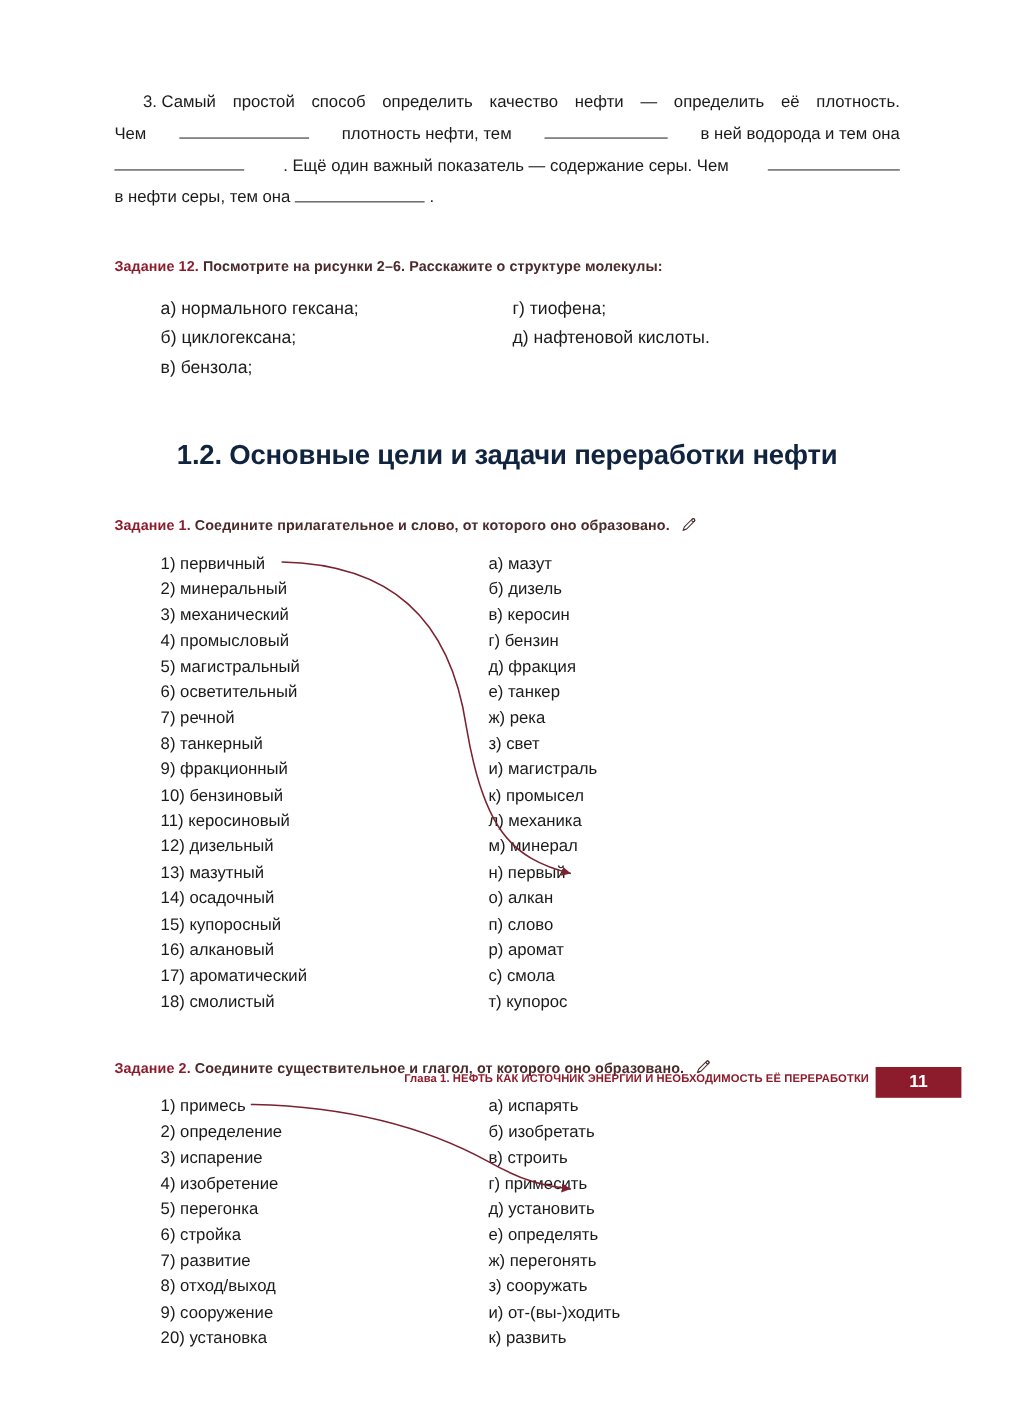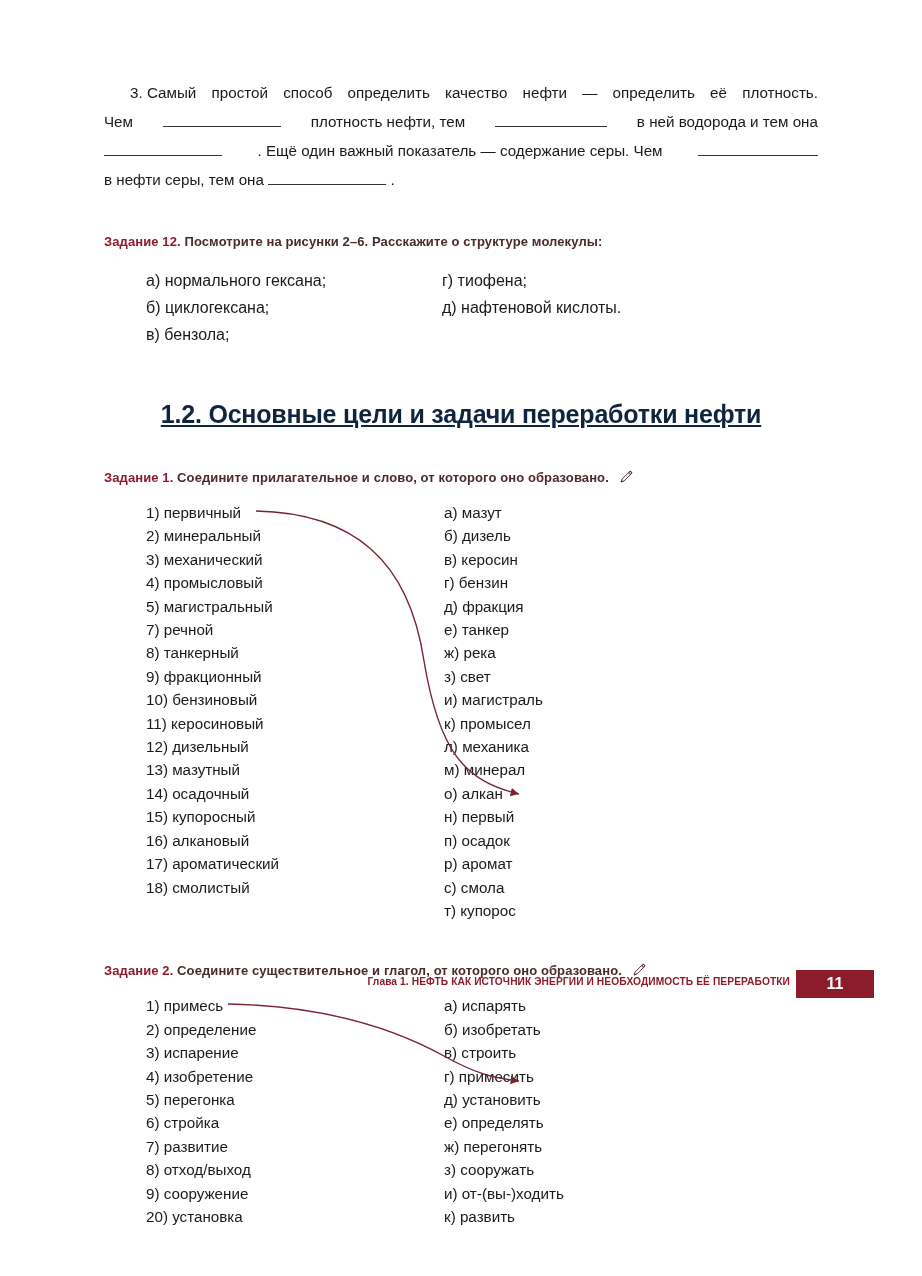--- a/index.html
+++ b/index.html
@@ -63,32 +63,31 @@
   .task-head .txt { color: #4a2a2a; }
 
   
   .two-col {
     display: flex;
     margin-top: 18px;
     font-size: 16px;
     line-height: 27px;
   }
   .col-left { width: 338px; padding-left: 42px; box-sizing: border-box; }
-  .col-right { width: 340px; box-sizing: border-box; }
+  .col-right { width: 340px; box-sizing: border-box; margin-left: 24px; }
 
   
   .section-title {
     text-align: center;
     font-size: 25px;
     font-weight: bold;
     color: #10243f;
     margin-top: 52px;
     margin-bottom: 5px;
     letter-spacing: -0.2px;
-    text-decoration: underline;
   }
 
   
   .match-wrap {
     position: relative;
     margin-top: 14px;
   }
   .match-cols {
     display: flex;
     font-size: 15.2px;
@@ -218,20 +217,21 @@
   </div>
 
   <div class="match-wrap">
     <div class="match-cols">
       <div class="match-left">
         <div>1) первичный</div>
         <div>2) минеральный</div>
         <div>3) механический</div>
         <div>4) промысловый</div>
         <div>5) магистральный</div>
+        <div>6) осветительный</div>
         <div>7) речной</div>
         <div>8) танкерный</div>
         <div>9) фракционный</div>
         <div>10) бензиновый</div>
         <div>11) керосиновый</div>
         <div>12) дизельный</div>
         <div>13) мазутный</div>
         <div>14) осадочный</div>
         <div>15) купоросный</div>
         <div>16) алкановый</div>
@@ -244,23 +244,23 @@
         <div>в) керосин</div>
         <div>г) бензин</div>
         <div>д) фракция</div>
         <div>е) танкер</div>
         <div>ж) река</div>
         <div>з) свет</div>
         <div>и) магистраль</div>
         <div>к) промысел</div>
         <div>л) механика</div>
         <div>м) минерал</div>
+        <div>н) первый</div>
         <div>о) алкан</div>
-        <div>н) первый</div>
-        <div>п) осадок</div>
+        <div>п) слово</div>
         <div>р) аромат</div>
         <div>с) смола</div>
         <div>т) купорос</div>
       </div>
     </div>
     <svg class="curve" width="700" height="430">
       <defs>
         <marker id="arrow1" markerWidth="8" markerHeight="8" refX="6" refY="3" orient="auto">
           <path d="M0,0 L6,3 L0,6 z" fill="#7a2230"></path>
         </marker>

